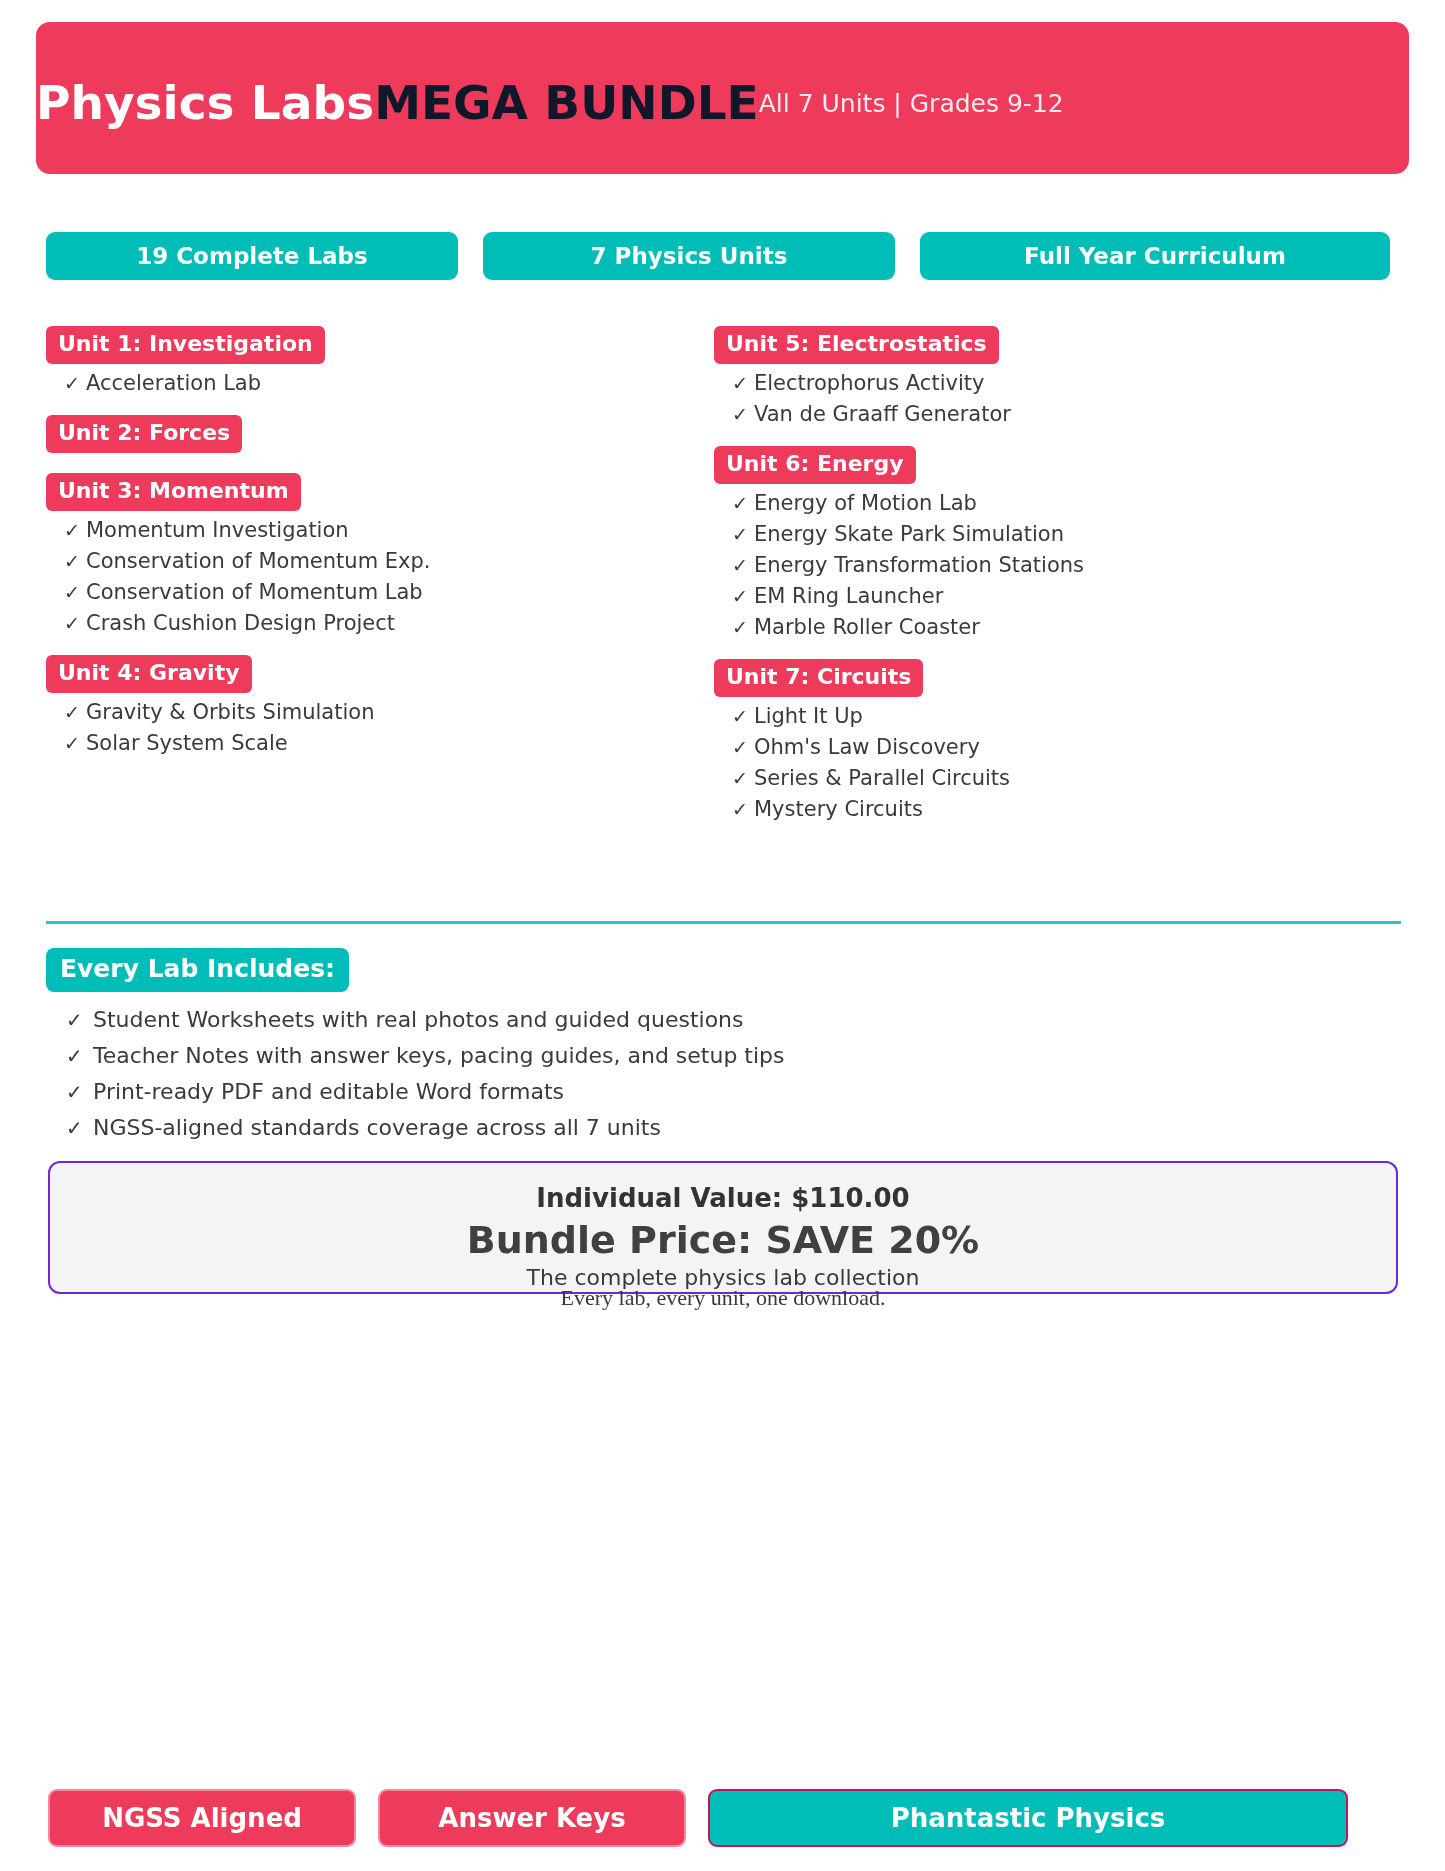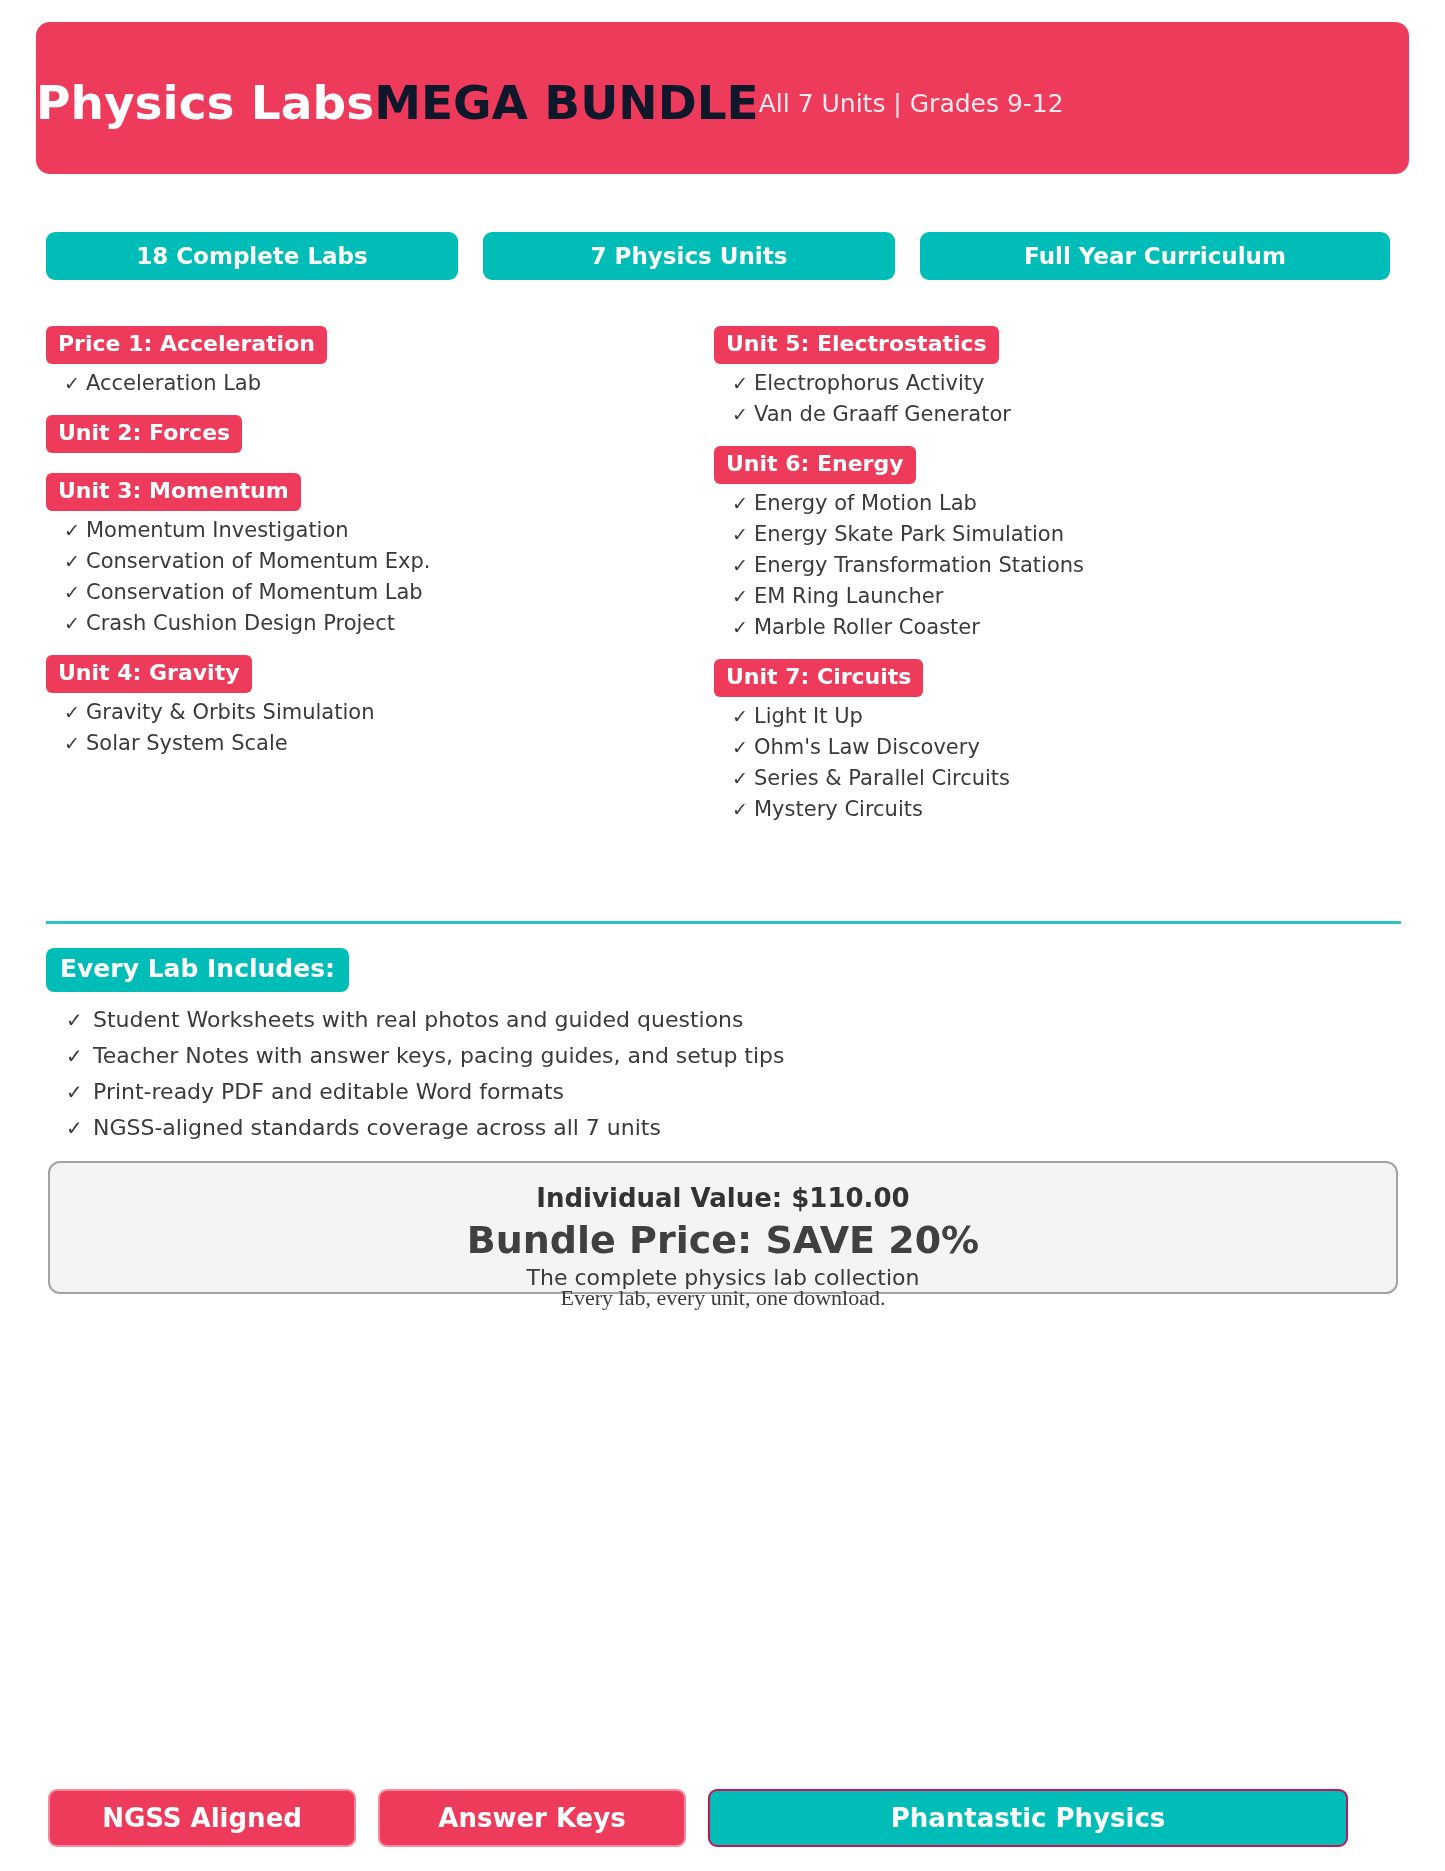--- a/index.html
+++ b/index.html
@@ -181,21 +181,21 @@
     font-size: 20px;
   }
 
   
   .pricebox {
     position: absolute;
     left: 48px;
     top: 1161px;
     width: 1350px;
     height: 133px;
-    border: 2px solid #a3a3a3;
+    border: 2px solid #6d28d9;
     border-radius: 12px;
     background: #F4F4F4;
     box-sizing: border-box;
     text-align: center;
     overflow: visible;
   }
   .price-individual {
     font-family: "DejaVu Sans", sans-serif;
     font-weight: bold;
     font-size: 26px;
@@ -265,31 +265,31 @@
 
 <div class="page">
 
   <div class="header">
     <div class="header-title1">Physics Labs</div>
     <div class="header-title2">MEGA BUNDLE</div>
     <div class="header-sub">All 7 Units  |  Grades 9-12</div>
   </div>
 
   <div class="badge-row">
-    <div class="badge b0">18 Complete Labs</div>
+    <div class="badge b0">19 Complete Labs</div>
     <div class="badge b1">7 Physics Units</div>
     <div class="badge b2">Full Year Curriculum</div>
   </div>
 
   <div class="cols">
 
     <div class="col col-left">
 
       <div class="unit">
-        <div class="unit-tag">Price 1: Acceleration</div>
+        <div class="unit-tag">Unit 1: Investigation</div>
         <ul class="unit-list">
           <li><span class="ck">✓</span><span>Acceleration Lab</span></li>
         </ul>
       </div>
 
       <div class="unit">
         <div class="unit-tag">Unit 2: Forces</div>
       </div>
 
       <div class="unit">

